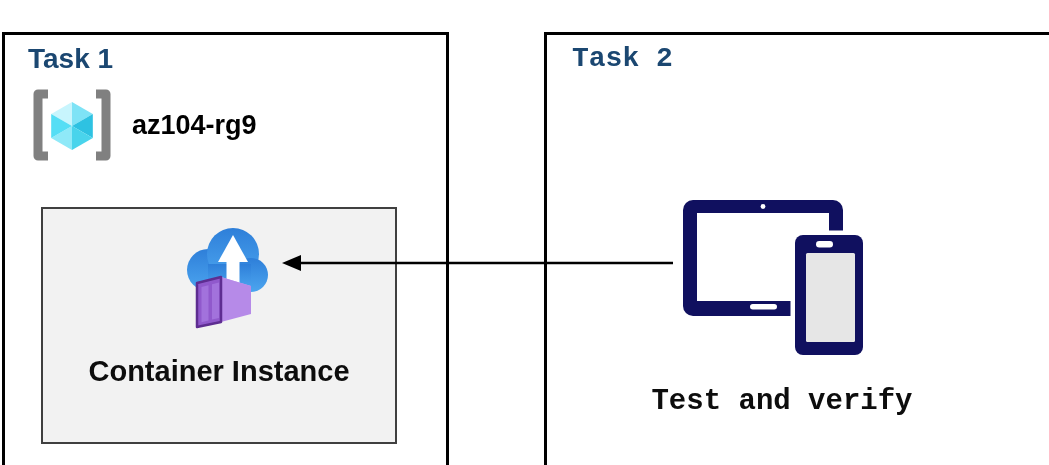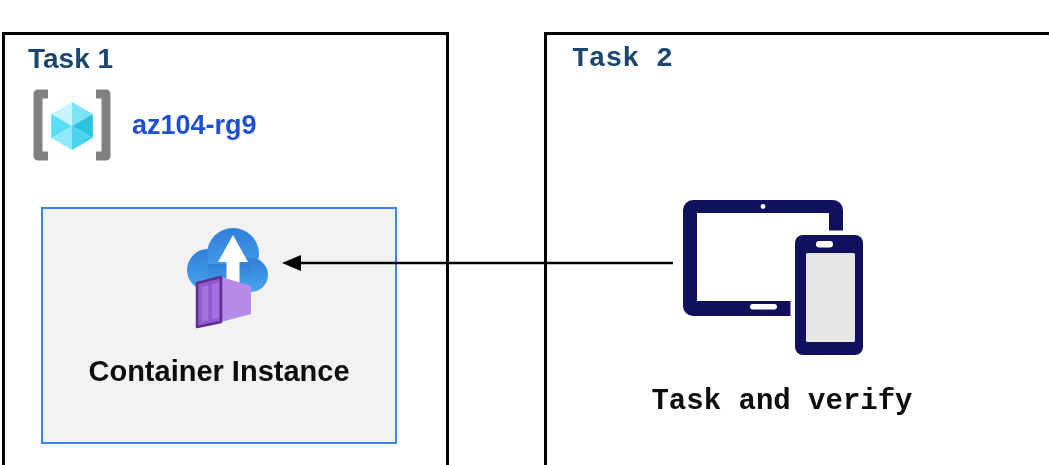--- a/index.html
+++ b/index.html
@@ -7,23 +7,23 @@
     position:relative;width:1049px;height:465px;background:#ffffff;overflow:hidden;
     font-family:"Liberation Sans","DejaVu Sans",sans-serif;
   }
   .task-box{
     position:absolute;border:3px solid #000000;background:#ffffff;box-sizing:border-box;margin-top:30px;
   }
   .task-title{
     position:absolute;font-size:28px;font-weight:bold;color:#1B4771;white-space:nowrap;
   }
   .rg-row{position:absolute;display:flex;align-items:center;}
-  .rg-label{font-size:27px;font-weight:bold;color:#1d4ed8;margin-left:18px;white-space:nowrap;}
+  .rg-label{font-size:27px;font-weight:bold;color:#000000;margin-left:18px;white-space:nowrap;}
   .inner-box{
-    position:absolute;background:#F2F2F2;border:2px solid #3b82f6;box-sizing:border-box;
+    position:absolute;background:#F2F2F2;border:2px solid #404040;box-sizing:border-box;
   }
   .inner-label{
     position:absolute;left:0;width:100%;text-align:center;
     font-size:29px;font-weight:bold;color:#0d0d0d;white-space:nowrap;
   }
   .caption{
     position:absolute;text-align:center;font-size:29px;font-weight:bold;color:#0d0d0d;white-space:nowrap;
   }
   svg{position:absolute;display:block;}
 </style>
@@ -104,21 +104,21 @@
       </g>
 
       <g>
         <rect x="125.5" y="37.5" width="77" height="129" rx="11" fill="#FFFFFF"></rect>
         <rect x="130" y="42" width="68" height="120" rx="8" fill="#10105F"></rect>
         <rect x="141" y="60" width="49" height="89" rx="1.5" fill="#E6E6E6"></rect>
         <rect x="151" y="48" width="17" height="6.5" rx="3.25" fill="#FFFFFF"></rect>
       </g>
     </svg>
 
-    <div class="caption" style="left:0px;top:350px;width:470px;">Task and verify</div>
+    <div class="caption" style="left:0px;top:350px;width:470px;">Test and verify</div>
   </div>
 
   <svg width="400" height="24" viewBox="0 0 400 24" style="left:278px;top:251px;z-index:5;">
     <line x1="16" y1="12" x2="395" y2="12" stroke-width="2.6" stroke="#000000"></line>
     <polygon points="4,12 23,4 23,20" fill="#000000"></polygon>
   </svg>
 
 </div>
 
 </body></html>

